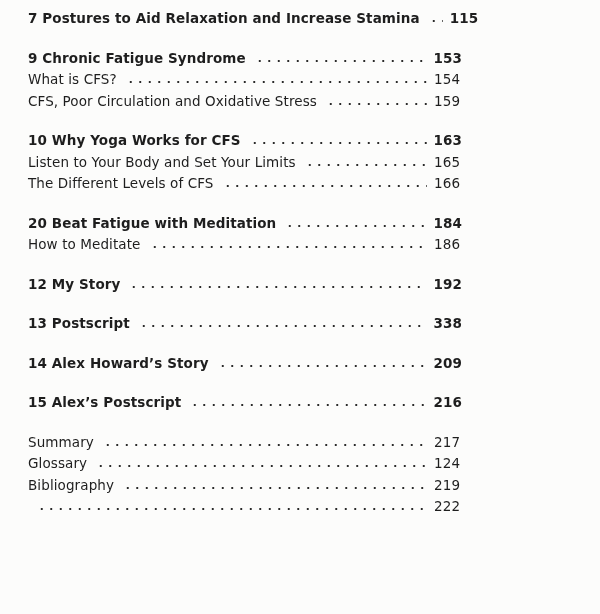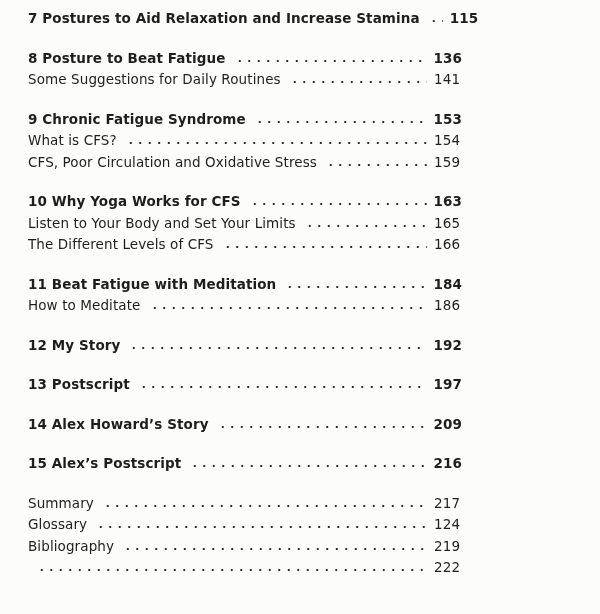--- a/index.html
+++ b/index.html
@@ -61,32 +61,20 @@
   <div class="toc">
       <div class="toc-group">
         <div class="toc-row chapter">
           <span class="label">7 Postures to Aid Relaxation and Increase Stamina</span>
           <span class="leader"></span>
           <span class="pagenum">115</span>
         </div>
       </div>
       <div class="toc-group">
         <div class="toc-row chapter">
-          <span class="label">8 Posture to Beat Fatigue</span>
-          <span class="leader"></span>
-          <span class="pagenum">136</span>
-        </div>
-        <div class="toc-row section">
-          <span class="label">Some Suggestions for Daily Routines</span>
-          <span class="leader"></span>
-          <span class="pagenum">141</span>
-        </div>
-      </div>
-      <div class="toc-group">
-        <div class="toc-row chapter">
           <span class="label">9 Chronic Fatigue Syndrome</span>
           <span class="leader"></span>
           <span class="pagenum">153</span>
         </div>
         <div class="toc-row section">
           <span class="label">What is CFS?</span>
           <span class="leader"></span>
           <span class="pagenum">154</span>
         </div>
         <div class="toc-row section">
@@ -107,42 +95,42 @@
           <span class="pagenum">165</span>
         </div>
         <div class="toc-row section">
           <span class="label">The Different Levels of CFS</span>
           <span class="leader"></span>
           <span class="pagenum">166</span>
         </div>
       </div>
       <div class="toc-group">
         <div class="toc-row chapter">
-          <span class="label">11 Beat Fatigue with Meditation</span>
+          <span class="label">20 Beat Fatigue with Meditation</span>
           <span class="leader"></span>
           <span class="pagenum">184</span>
         </div>
         <div class="toc-row section">
           <span class="label">How to Meditate</span>
           <span class="leader"></span>
           <span class="pagenum">186</span>
         </div>
       </div>
       <div class="toc-group">
         <div class="toc-row chapter">
           <span class="label">12 My Story</span>
           <span class="leader"></span>
           <span class="pagenum">192</span>
         </div>
       </div>
       <div class="toc-group">
         <div class="toc-row chapter">
           <span class="label">13 Postscript</span>
           <span class="leader"></span>
-          <span class="pagenum">197</span>
+          <span class="pagenum">338</span>
         </div>
       </div>
       <div class="toc-group">
         <div class="toc-row chapter">
           <span class="label">14 Alex Howard’s Story</span>
           <span class="leader"></span>
           <span class="pagenum">209</span>
         </div>
       </div>
       <div class="toc-group">

